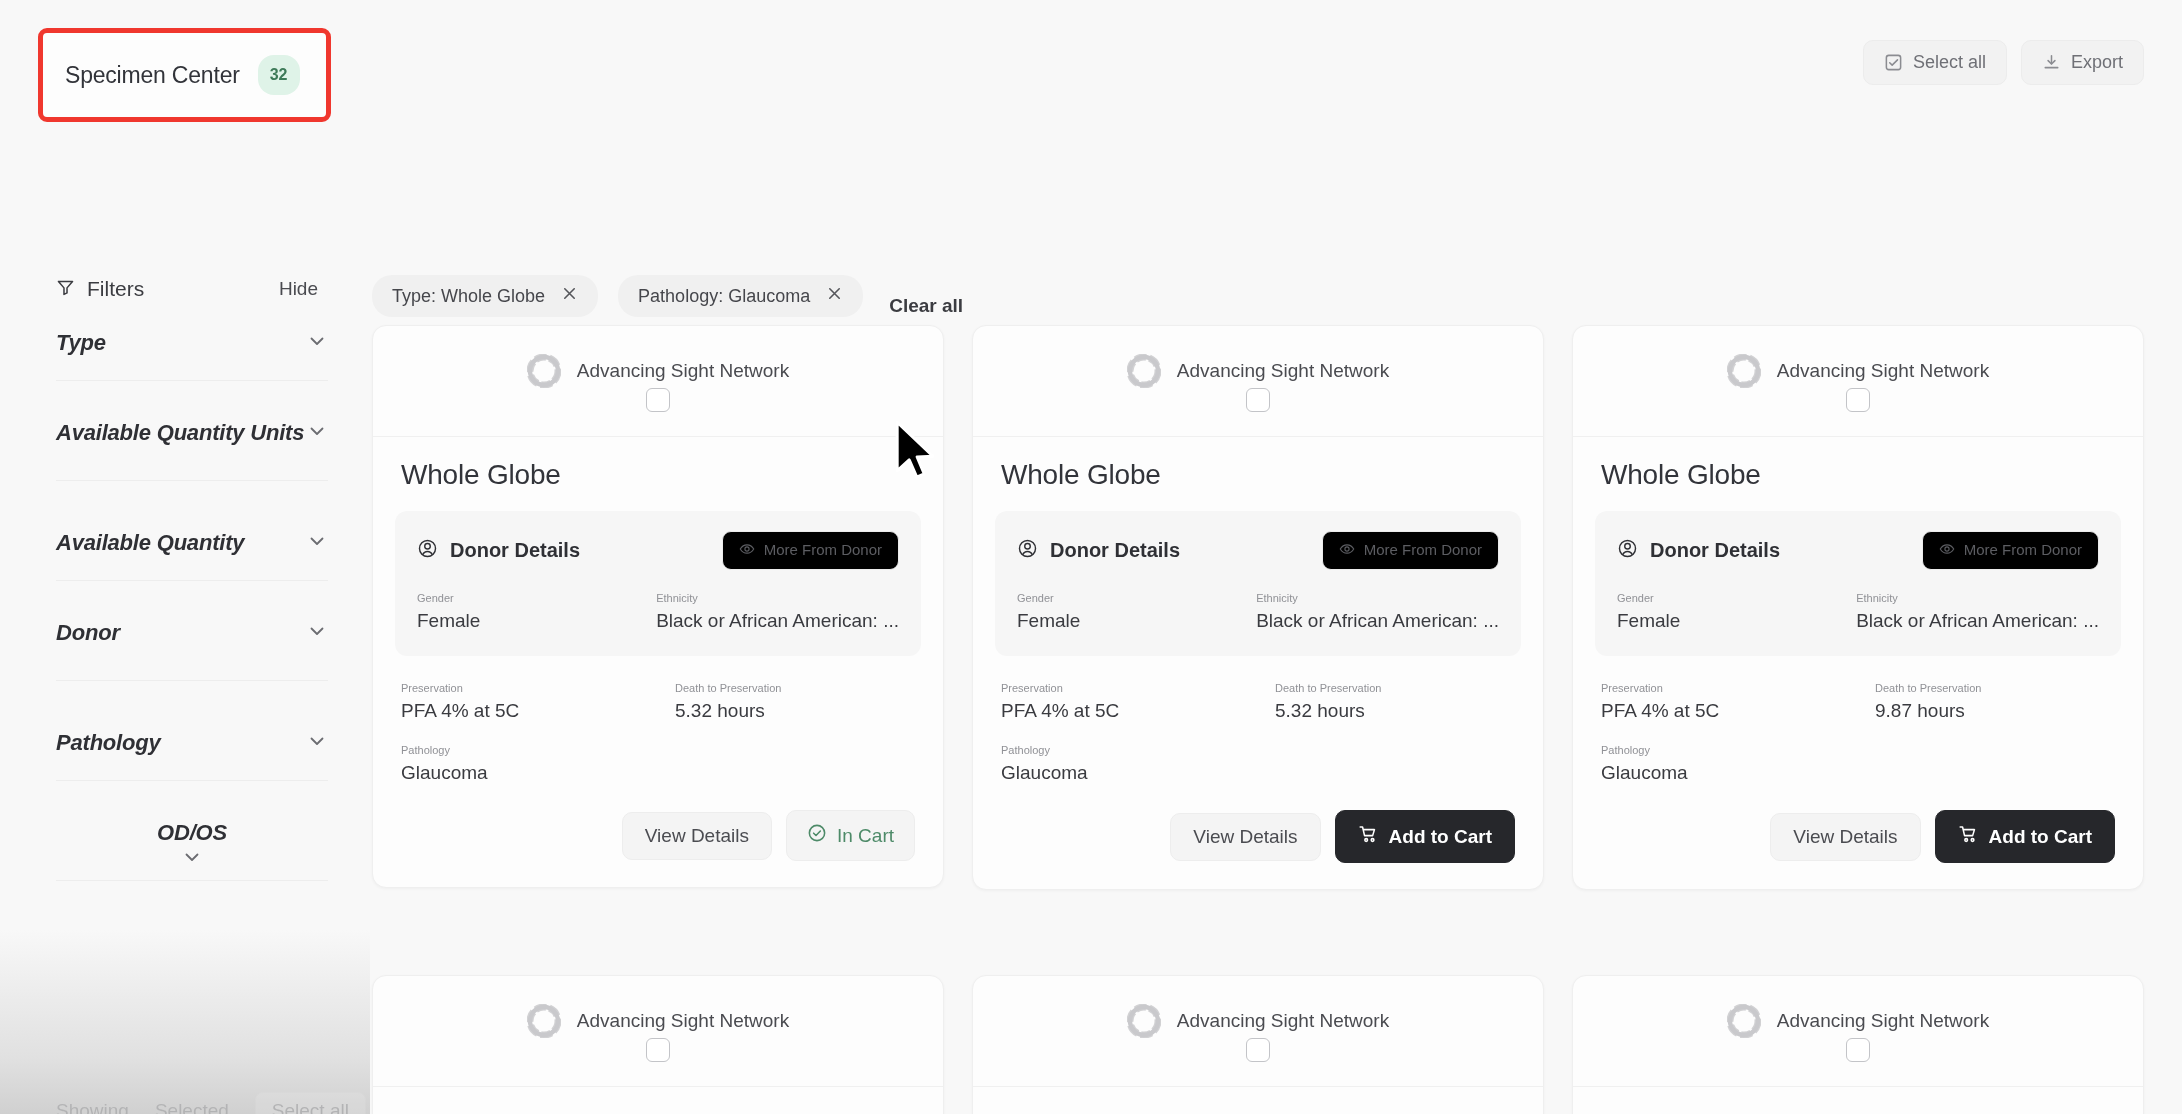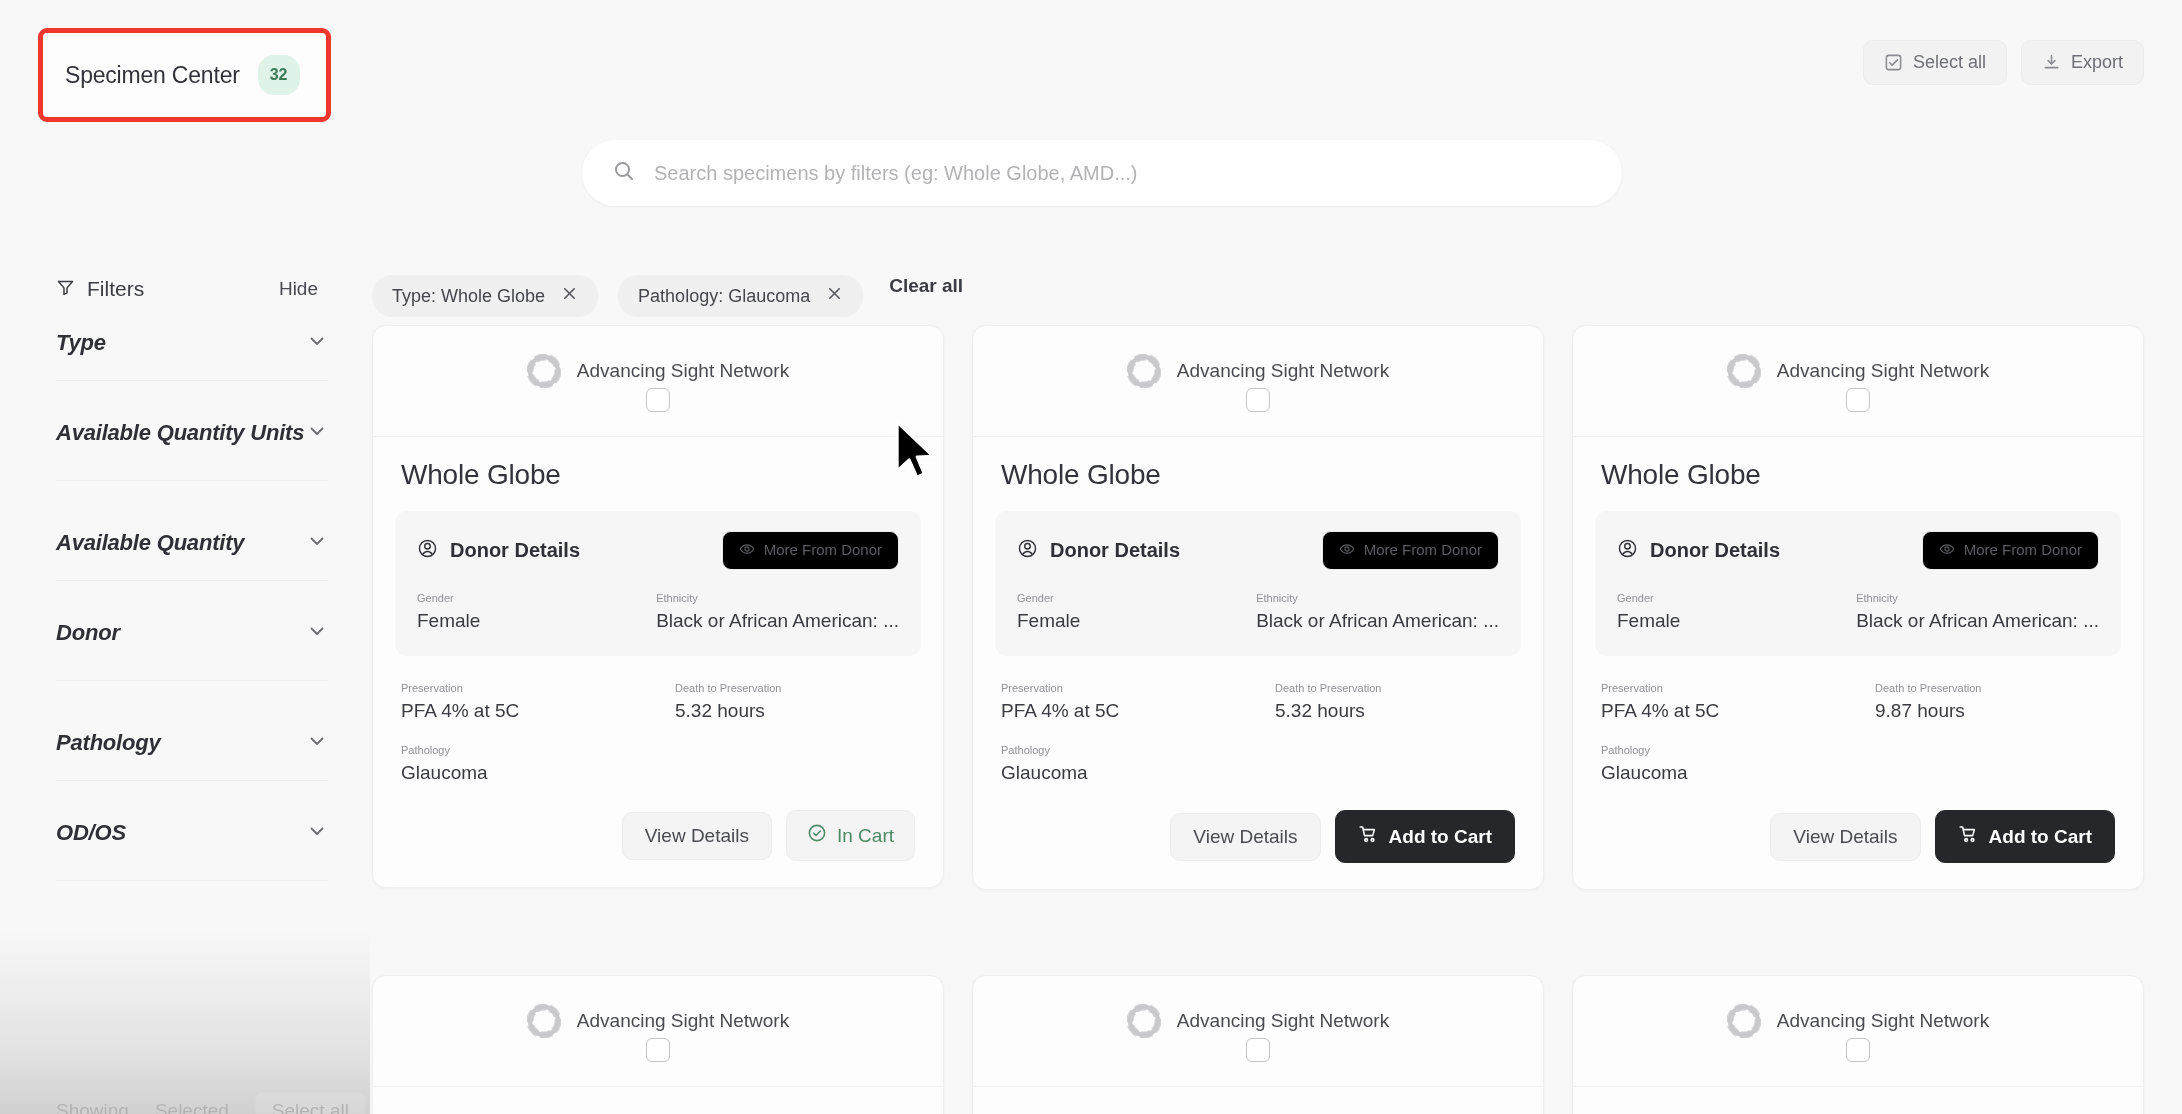--- a/index.html
+++ b/index.html
@@ -68,21 +68,21 @@
     pointer-events: none;
   }
   .bottom-ghost {
     position: absolute; left: 56px; top: 1092px;
     display: flex; align-items: center; gap: 26px; opacity: .22;
   }
   .bottom-ghost span { font-size: 19px; color: #4a4b50; }
   .ghost-btn { background:#ededed; border:1px solid #e0e0e0; border-radius:8px; padding:7px 16px; font-size:18px; color:#555; }
 
   
-  .chiprow { position: absolute; left: 372px; top: 275px; display: flex; align-items: flex-start; gap: 20px; }
+  .chiprow { position: absolute; left: 372px; top: 275px; display: flex; align-items: flex-end; gap: 20px; }
   .chip {
     display: flex; align-items: center; gap: 16px;
     background: #f0f0f0; border-radius: 20px;
     padding: 10px 20px; font-size: 18px; color: #46474c;
   }
   .chip .x { cursor: pointer; display:block; }
   .clear-all { font-size: 19px; color: #3b3c41; font-weight: 600; cursor: pointer; margin-left: 6px; }
 
   
   .cards { position: absolute; left: 372px; top: 325px; width: 1810px; }
@@ -161,29 +161,20 @@
             <path d="M10 2.8v8.4"></path>
               <path d="M6.4 8l3.6 3.6L13.6 8"></path>
               <path d="M3.4 15.4h13.2"></path>
           </svg>
         </span>
         <span>Export</span>
       </div>
     </div>
   </div>
 
-  <div class="searchbar">
-    <span>
-      <svg width="24" height="24" viewBox="0 0 24 24" fill="none" stroke="#9a9a9d" stroke-width="2" stroke-linecap="round">
-        <circle cx="10.5" cy="10.5" r="6.5"></circle>
-          <path d="M15.6 15.6L20 20"></path>
-      </svg>
-    </span>
-    <input class="search-input" placeholder="Search specimens by filters (eg: Whole Globe, AMD...)" style="">
-  </div>
 
   <div class="filters-head">
     <div class="filters-left">
       <span>
         <svg width="19" height="19" viewBox="0 0 20 20" fill="none" stroke="#3b3c41" stroke-width="1.6" stroke-linejoin="round">
           <path d="M2.6 3.6h14.8l-5.8 6.8v5.3l-3.2 1.6v-6.9z"></path>
         </svg>
       </span>
       <span class="filters-label">Filters</span>
     </div>
@@ -219,21 +210,21 @@
           </svg></span>
       </div>
       <div class="facet-div" style="top: 680px;"></div>
       <div class="facet" style="top: 730px;">
         <span class="facet-label">Pathology</span>
         <span><svg width="22" height="22" viewBox="0 0 22 22" fill="none" stroke="#6b6c71" stroke-width="1.8" stroke-linecap="round" stroke-linejoin="round">
             <path d="M5.5 8.5L11 14l5.5-5.5"></path>
           </svg></span>
       </div>
       <div class="facet-div" style="top: 780px;"></div>
-      <div class="facet" style="top: 820px;">
+      <div class="facet" style="top: 820px; flex-direction: column;">
         <span class="facet-label">OD/OS</span>
         <span><svg width="22" height="22" viewBox="0 0 22 22" fill="none" stroke="#6b6c71" stroke-width="1.8" stroke-linecap="round" stroke-linejoin="round">
             <path d="M5.5 8.5L11 14l5.5-5.5"></path>
           </svg></span>
       </div>
       <div class="facet-div" style="top: 880px;"></div>
     </div>
 
   <div class="fade-bottom"></div>
   <div class="bottom-ghost">

